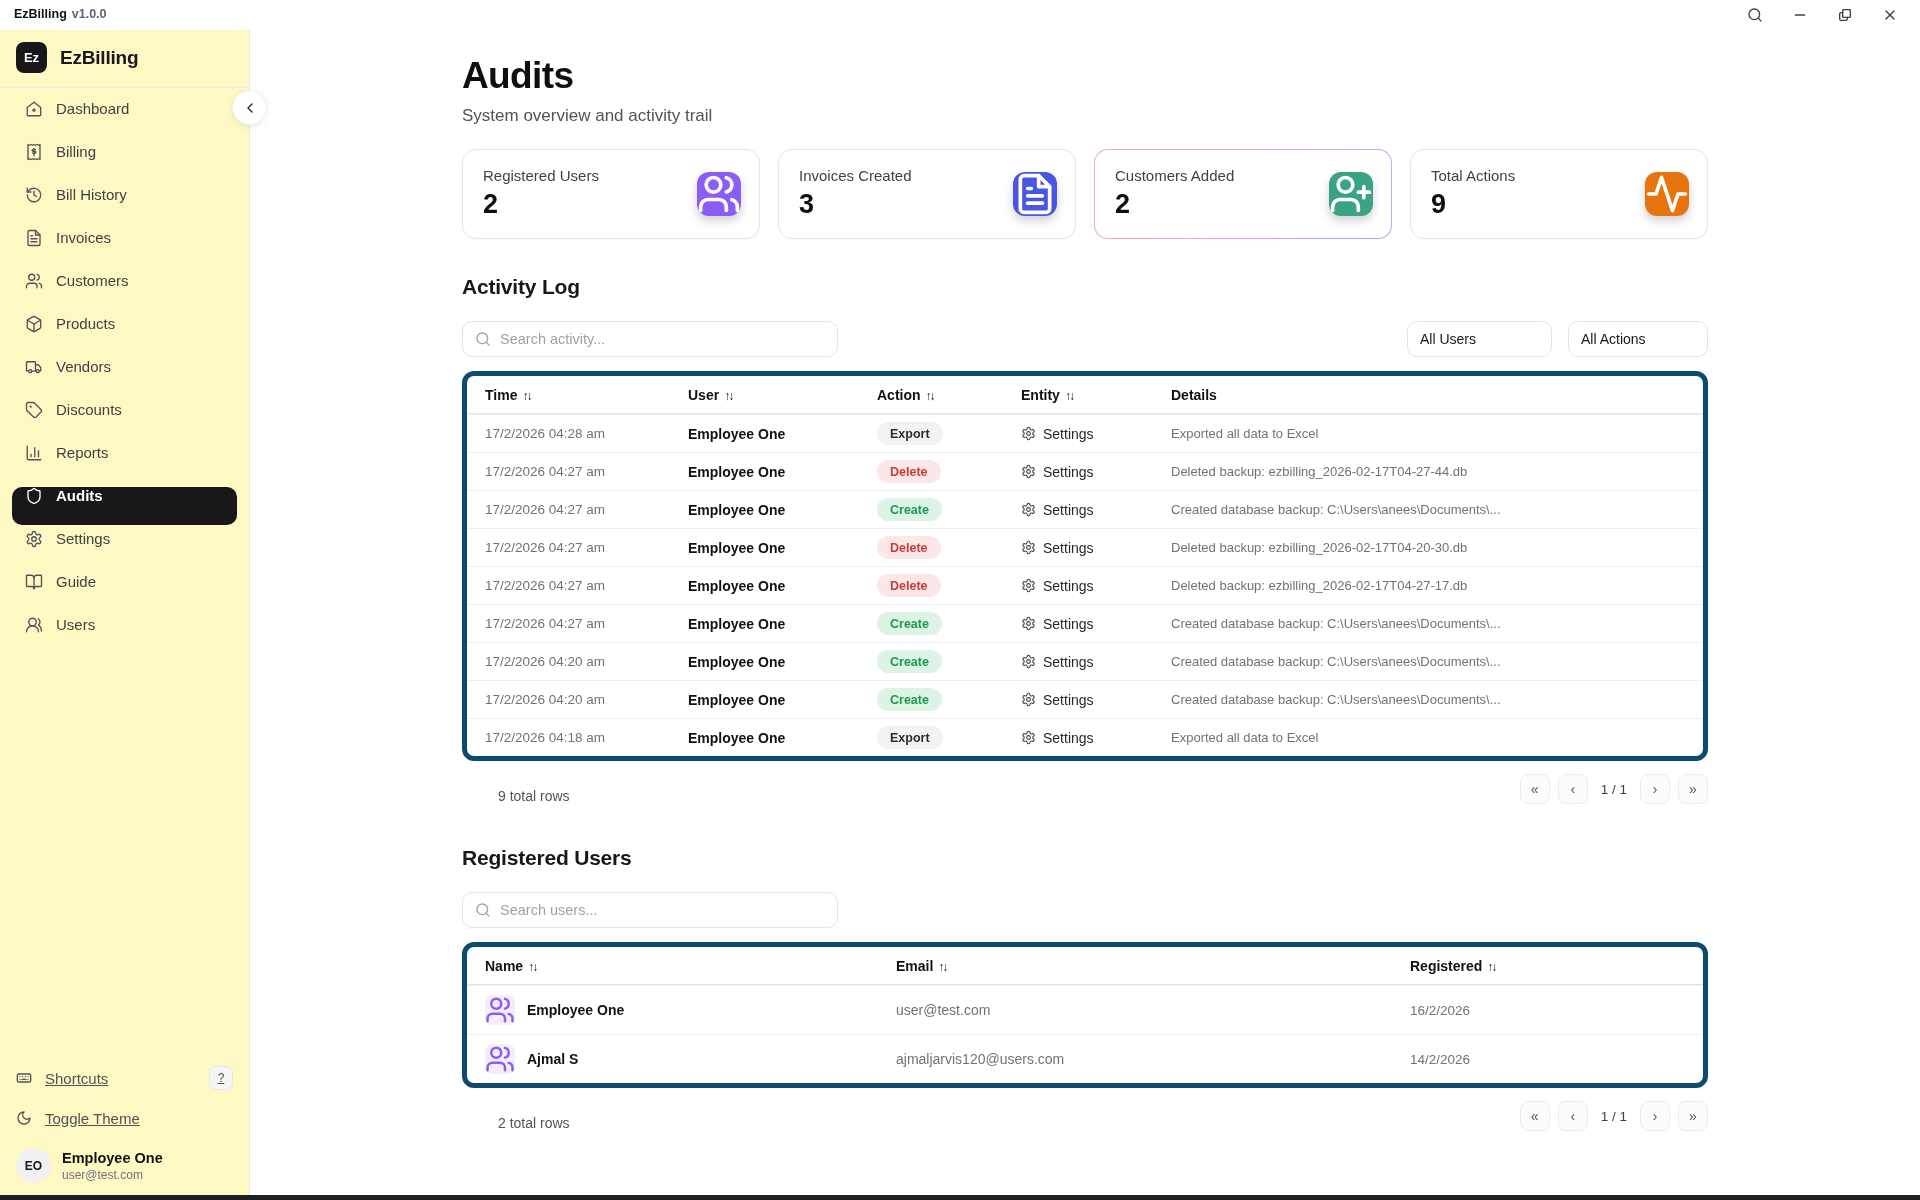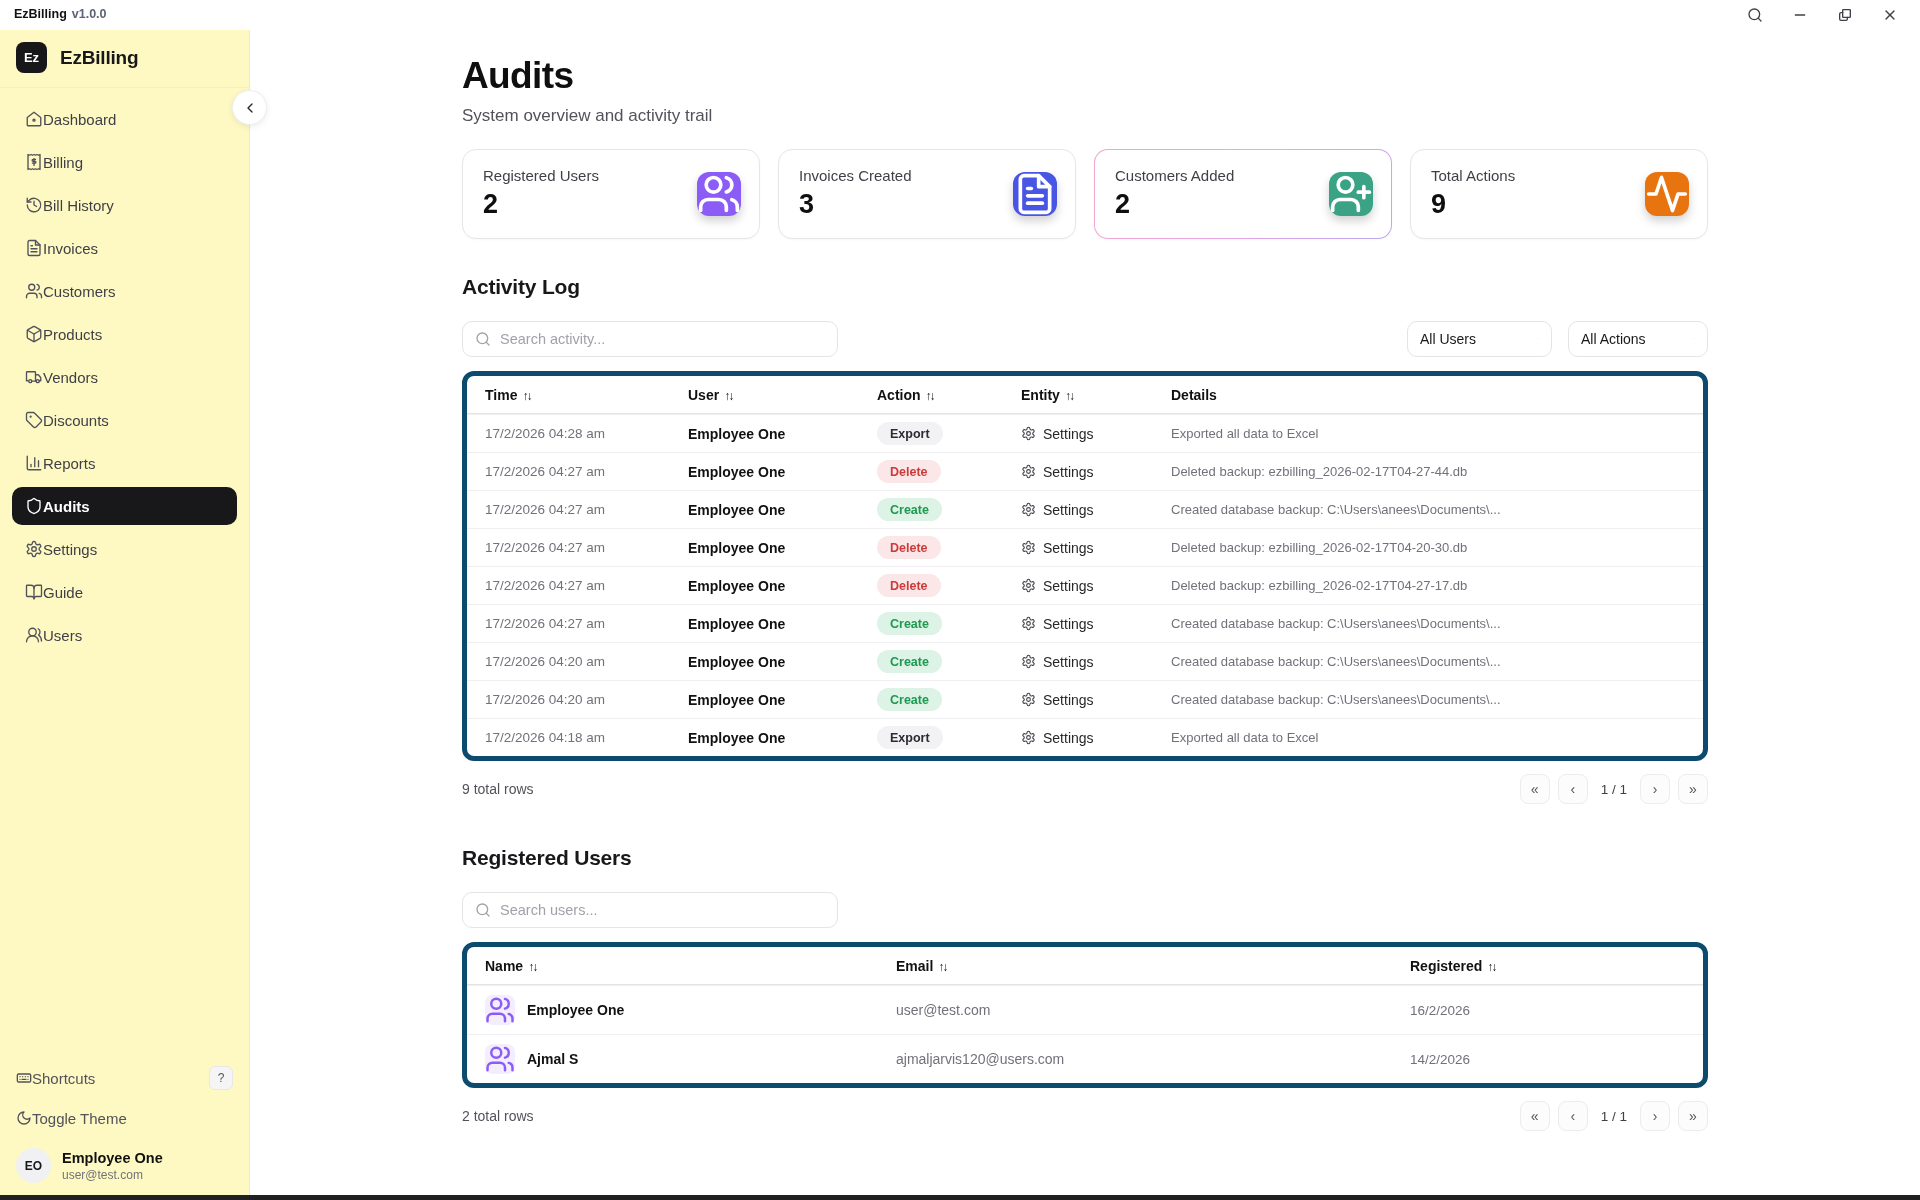--- a/index.html
+++ b/index.html
@@ -15,32 +15,32 @@
   .win-btn svg { width:15px; height:15px; }
 
   
   .sidebar { position:absolute; top:30px; left:0; bottom:5px; width:250px; background:#fef9c3;
     border-right:1px solid #e8e8ea; display:flex; flex-direction:column; }
   .brand { display:flex; align-items:center; gap:13px; padding:12px 16px 14px; border-bottom:1px solid #ececee; }
   .brand-logo { width:31px; height:31px; border-radius:8px; background:#17171a; color:#fff;
     font-size:13px; font-weight:700; display:flex; align-items:center; justify-content:center; }
   .brand-name { font-size:19px; font-weight:800; letter-spacing:-0.2px; }
   .nav { padding:12px 12px 0; }
-  .nav-item { display:flex; align-items:center; height:38px; padding:0 13px; margin-bottom:5px;
+  .nav-item { display:flex; align-items:flex-start; gap:13px; height:38px; padding:0 13px; margin-bottom:5px;
     border-radius:10px; font-size:15px; font-weight:500; color:#3f3f46; cursor:pointer; }
   .nav-item .nav-ic { width:18px; height:18px; color:#52525b; display:flex; }
   .nav-item .nav-ic svg { width:18px; height:18px; }
   .nav-item.active { background:#18181b; color:#fff; font-weight:700; }
   .nav-item.active .nav-ic { color:#fff; }
   .collapse-btn { position:absolute; left:232px; top:90px; width:35px; height:35px; border-radius:50%;
     background:#fff; border:1px solid #eceef0; box-shadow:0 2px 6px rgba(0,0,0,.08);
     display:flex; align-items:center; justify-content:center; color:#27272a; z-index:5; }
   .collapse-btn svg { width:14px; height:14px; }
   .side-footer { margin-top:auto; padding:10px 16px 12px; }
-  .foot-row { display:flex; align-items:center; height:40px; color:#52525b; font-size:15px; }
+  .foot-row { display:flex; align-items:center; gap:13px; height:40px; color:#52525b; font-size:15px;text-decoration:underline; }
   .foot-row .f-ic { width:19px; height:19px; display:flex; color:#52525b; }
   .foot-row .f-ic svg { width:19px; height:19px; }
   .kbd-badge { margin-left:auto; width:24px; height:24px; border-radius:6px; background:#f5f5f6;
     border:1px solid #e7e7e9; color:#52525b; font-size:12px; display:flex; align-items:center; justify-content:center; }
   .profile { display:flex; align-items:center; gap:11px; margin-top:10px; }
   .avatar { width:35px; height:35px; border-radius:50%; background:#f1f1f3; color:#18181b;
     font-size:12px; font-weight:700; display:flex; align-items:center; justify-content:center; }
   .profile-name { font-size:14.5px; font-weight:700; color:#111; }
   .profile-email { font-size:12px; color:#71717a; margin-top:2px; }
 
@@ -90,21 +90,21 @@
   .cell-time { font-size:13.5px; color:#71717a; }
   .cell-user { font-size:14px; font-weight:700; color:#111; }
   .badge { display:inline-block; padding:4.5px 13px; border-radius:999px; font-size:12.5px; font-weight:700; }
   .badge-export { background:#f2f2f4; color:#2b2b30; }
   .badge-delete { background:#fbe7e7; color:#cc3b3b; }
   .badge-create { background:#dcf3e5; color:#1d9a50; }
   .cell-entity { display:flex; align-items:center; gap:7px; font-size:14px; color:#27272a; }
   .cell-entity svg { width:15px; height:15px; color:#3f3f46; flex:none; }
   .cell-details { font-size:13px; color:#71717a; }
 
-  .table-footer { margin-top:13px; display:flex; align-items:center; justify-content:space-between; }
+  .table-footer { margin-top:13px; display:flex; align-items:flex-end; justify-content:space-between;margin-left:36px; }
   .total-rows { font-size:14px; color:#52525b; }
   .pager { display:flex; align-items:center; gap:8px; }
   .pg-btn { width:30px; height:30px; border:1px solid #ececef; border-radius:8px; background:#fcfcfd;
     color:#52525b; font-size:14px; display:flex; align-items:center; justify-content:center; }
   .pg-label { font-size:13.5px; color:#3f3f46; margin:0 5px; }
 
   .name-cell { display:flex; align-items:center; gap:12px; font-size:14px; font-weight:700; color:#111; }
   .user-chip { width:30px; height:30px; border-radius:8px; background:#f3edfe; color:#8b5cf6;
     display:flex; align-items:center; justify-content:center; flex:none; }
   .user-chip svg { width:16px; height:16px; }

